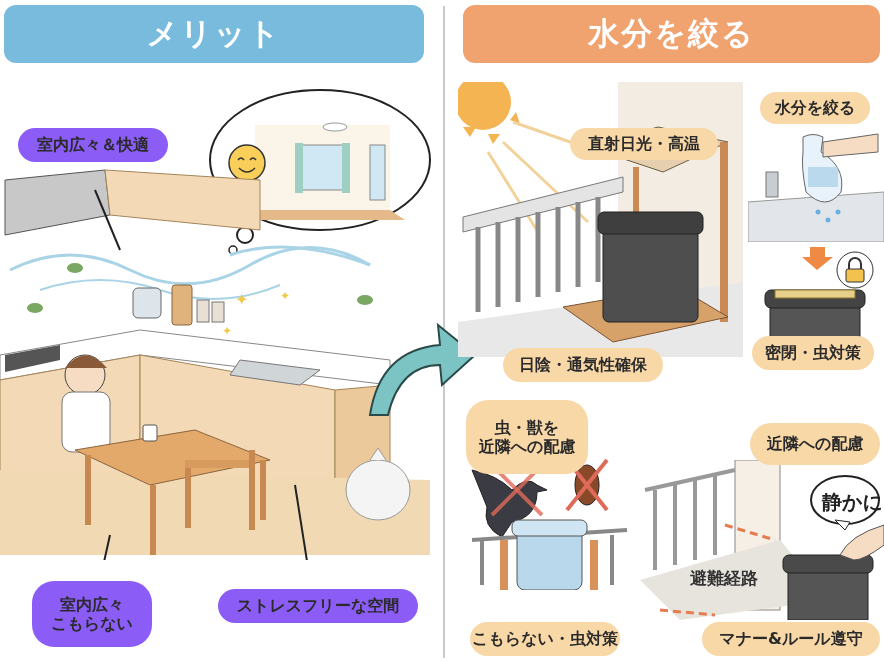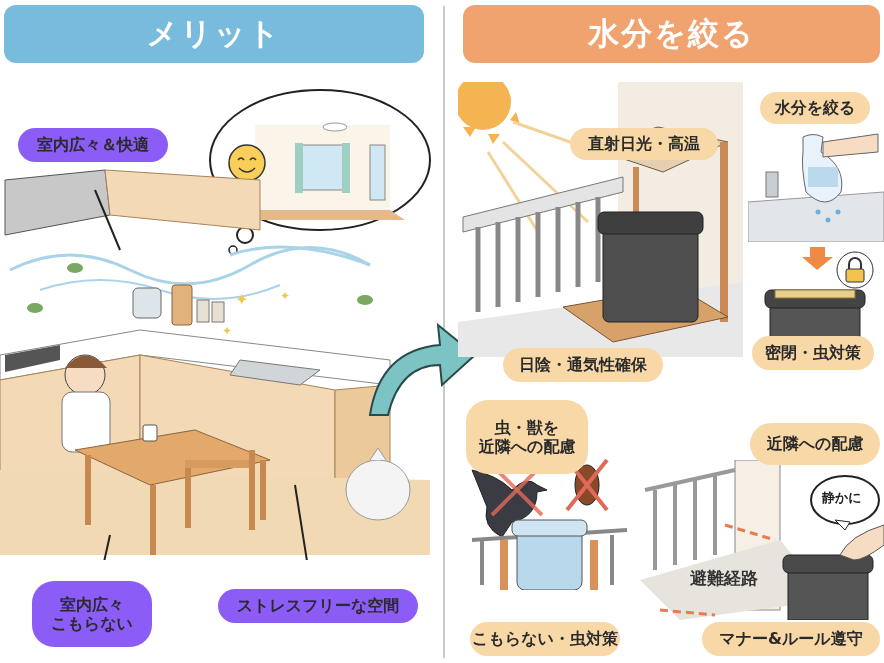--- a/index.html
+++ b/index.html
@@ -20,21 +20,21 @@
     position: absolute; border-radius: 22px; font-weight: bold; color: #2a2a2a;
     display: flex; align-items: center; justify-content: center; text-align: center;
     font-size: 16px; line-height: 1.2; white-space: nowrap; padding: 0 10px;
   }
   .pill.blue { background: #8b5cf6; }
   .pill.orange { background: #f9d8a8; }
 
   .scene { position: absolute; }
   svg { display: block; }
   .bubble-text {
-    position: absolute; font-size: 13px; font-weight: bold; color: #222;
+    position: absolute; font-size: 20px; font-weight: bold; color: #222;
   }
   .route-text {
     position: absolute; font-size: 17px; font-weight: bold; color: #333;
   }
 </style>
 </head>
 <body>
 
 <div class="header left">メリット</div>
 <div class="header right">水分を絞る</div>

